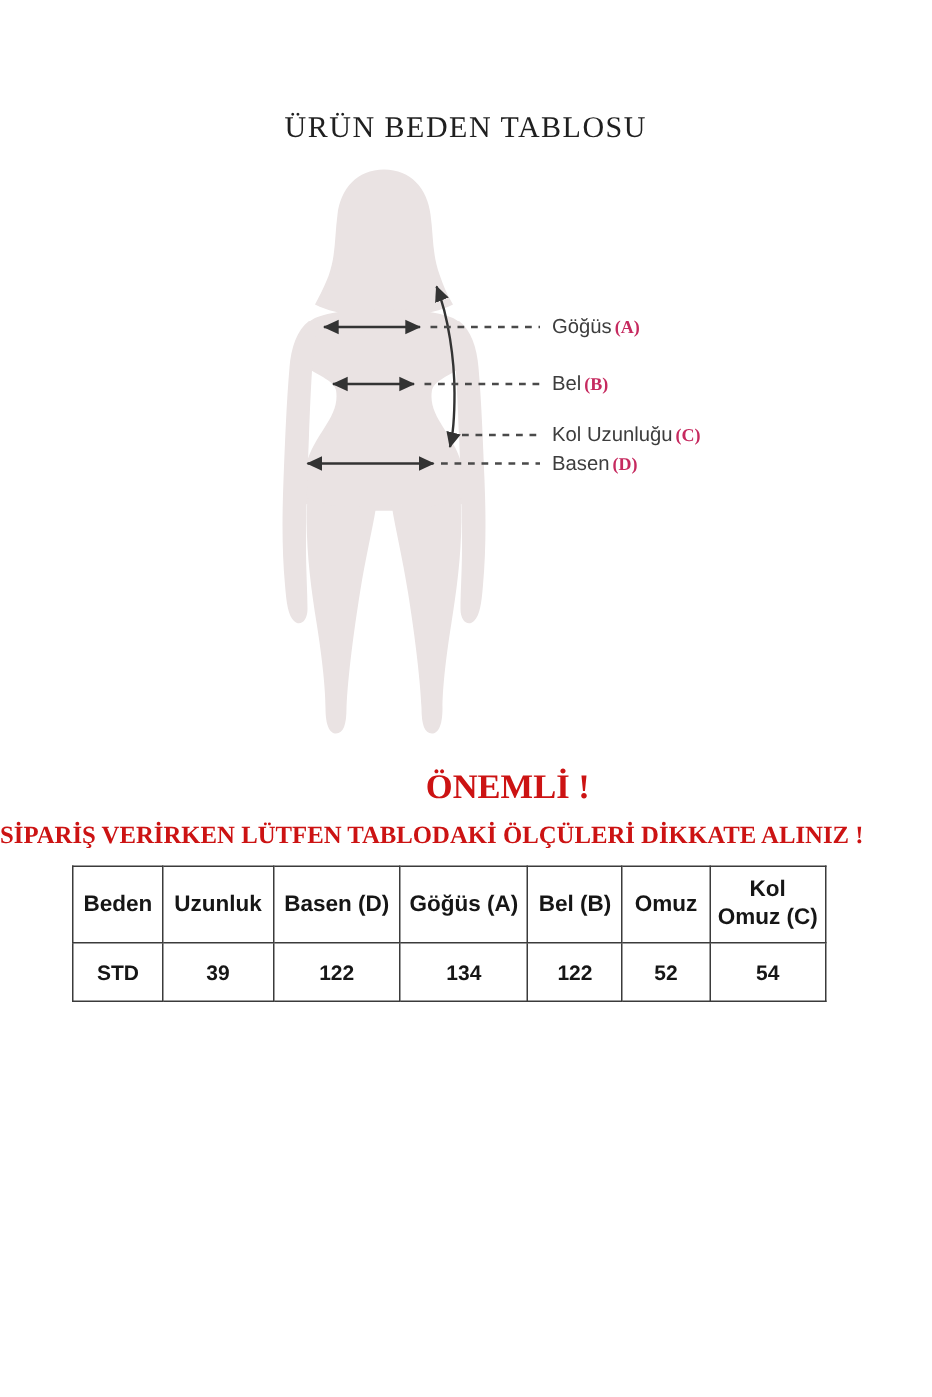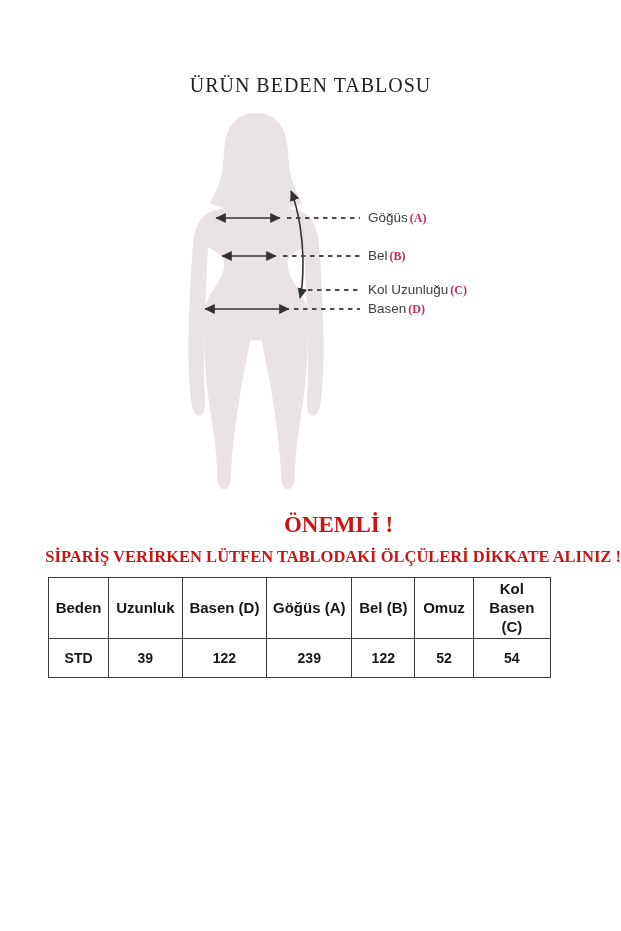--- a/index.html
+++ b/index.html
@@ -53,21 +53,21 @@
     font-weight: bold;
     font-size: 23px;
     color: #cc1313;
     margin-left: 28px;
   }
   .notice-subheading {
     position: absolute;
     top: 547px;
     left: 0;
     width: 621px;
-    text-align: right;
+    text-align: left;
     font-family: "Liberation Serif", serif;
     font-weight: bold;
     font-size: 16.5px;
     color: #cc1313;
     white-space: nowrap;
   }
   table.size-table {
     position: absolute;
     top: 577px;
     left: 48px;
@@ -188,29 +188,29 @@
       <col style="width:15.4%">
     </colgroup>
     <thead>
       <tr>
         <th>Beden</th>
         <th>Uzunluk</th>
         <th>Basen (D)</th>
         <th>Göğüs (A)</th>
         <th>Bel (B)</th>
         <th>Omuz</th>
-        <th>Kol Basen (C)</th>
+        <th>Kol Omuz (C)</th>
       </tr>
     </thead>
     <tbody>
       <tr>
         <td>STD</td>
         <td>39</td>
         <td>122</td>
-        <td>239</td>
+        <td>134</td>
         <td>122</td>
         <td>52</td>
         <td>54</td>
       </tr>
     </tbody>
   </table>
 
 </div>
 
 </body></html>

